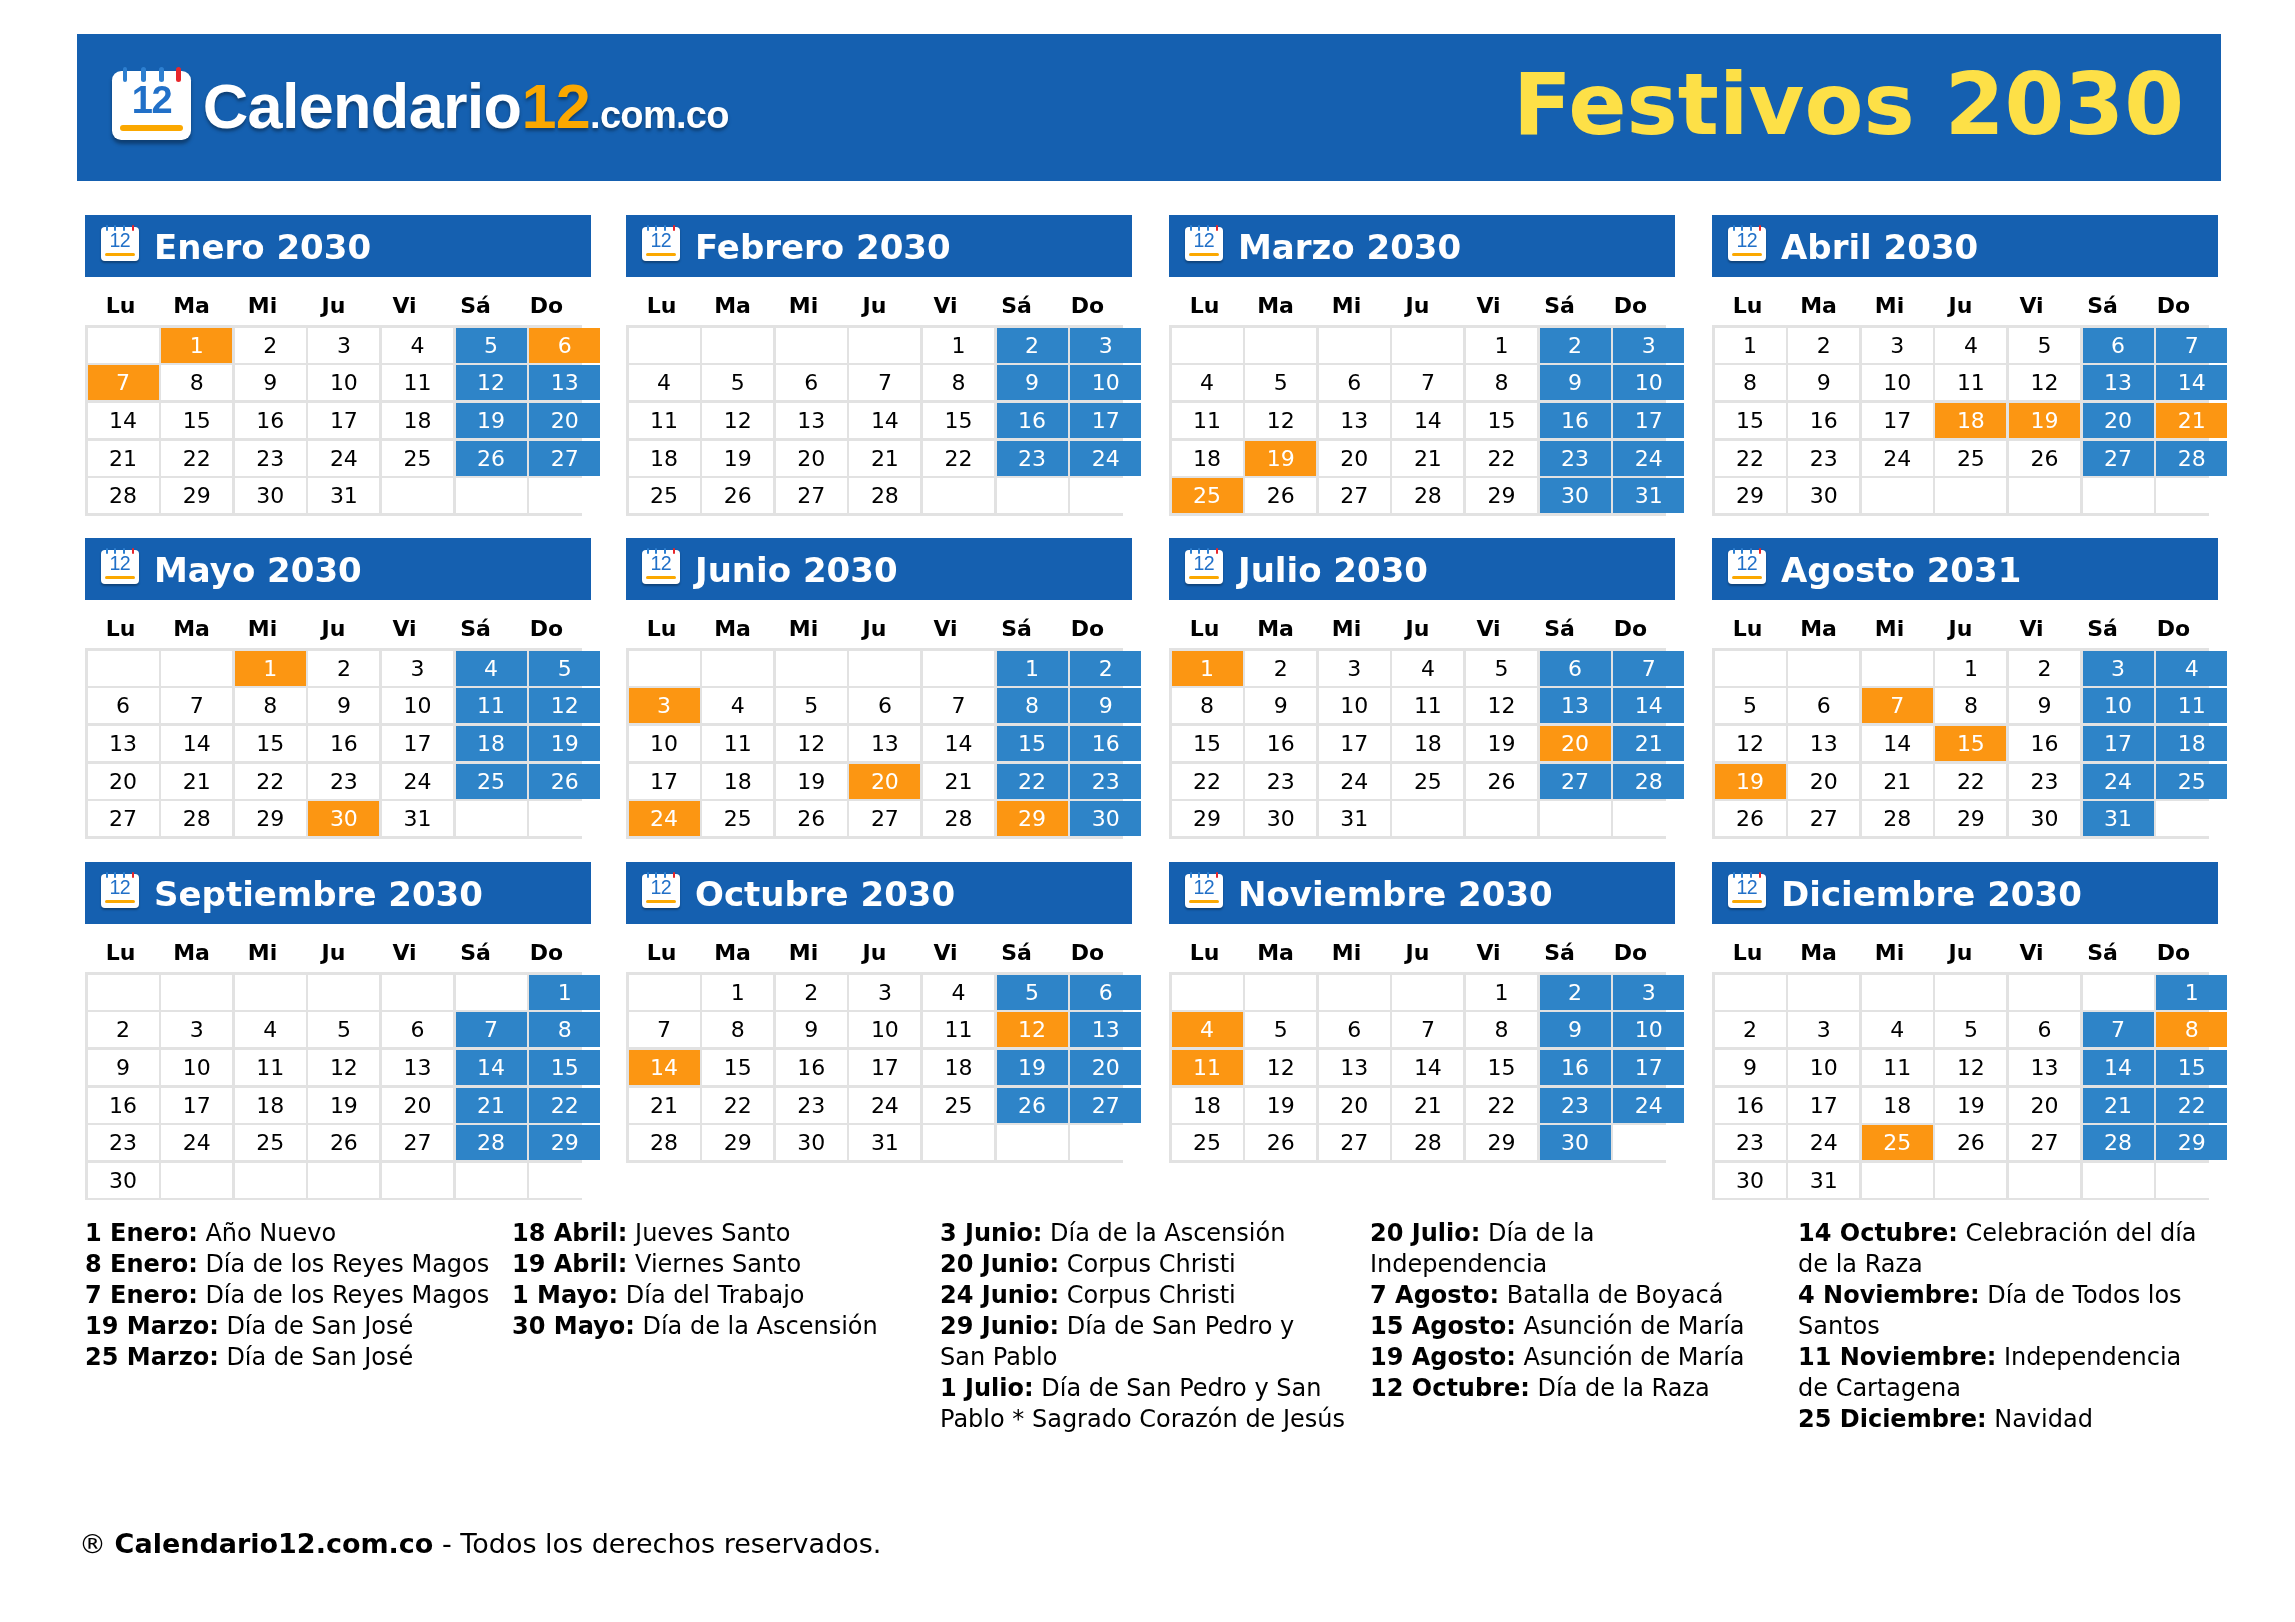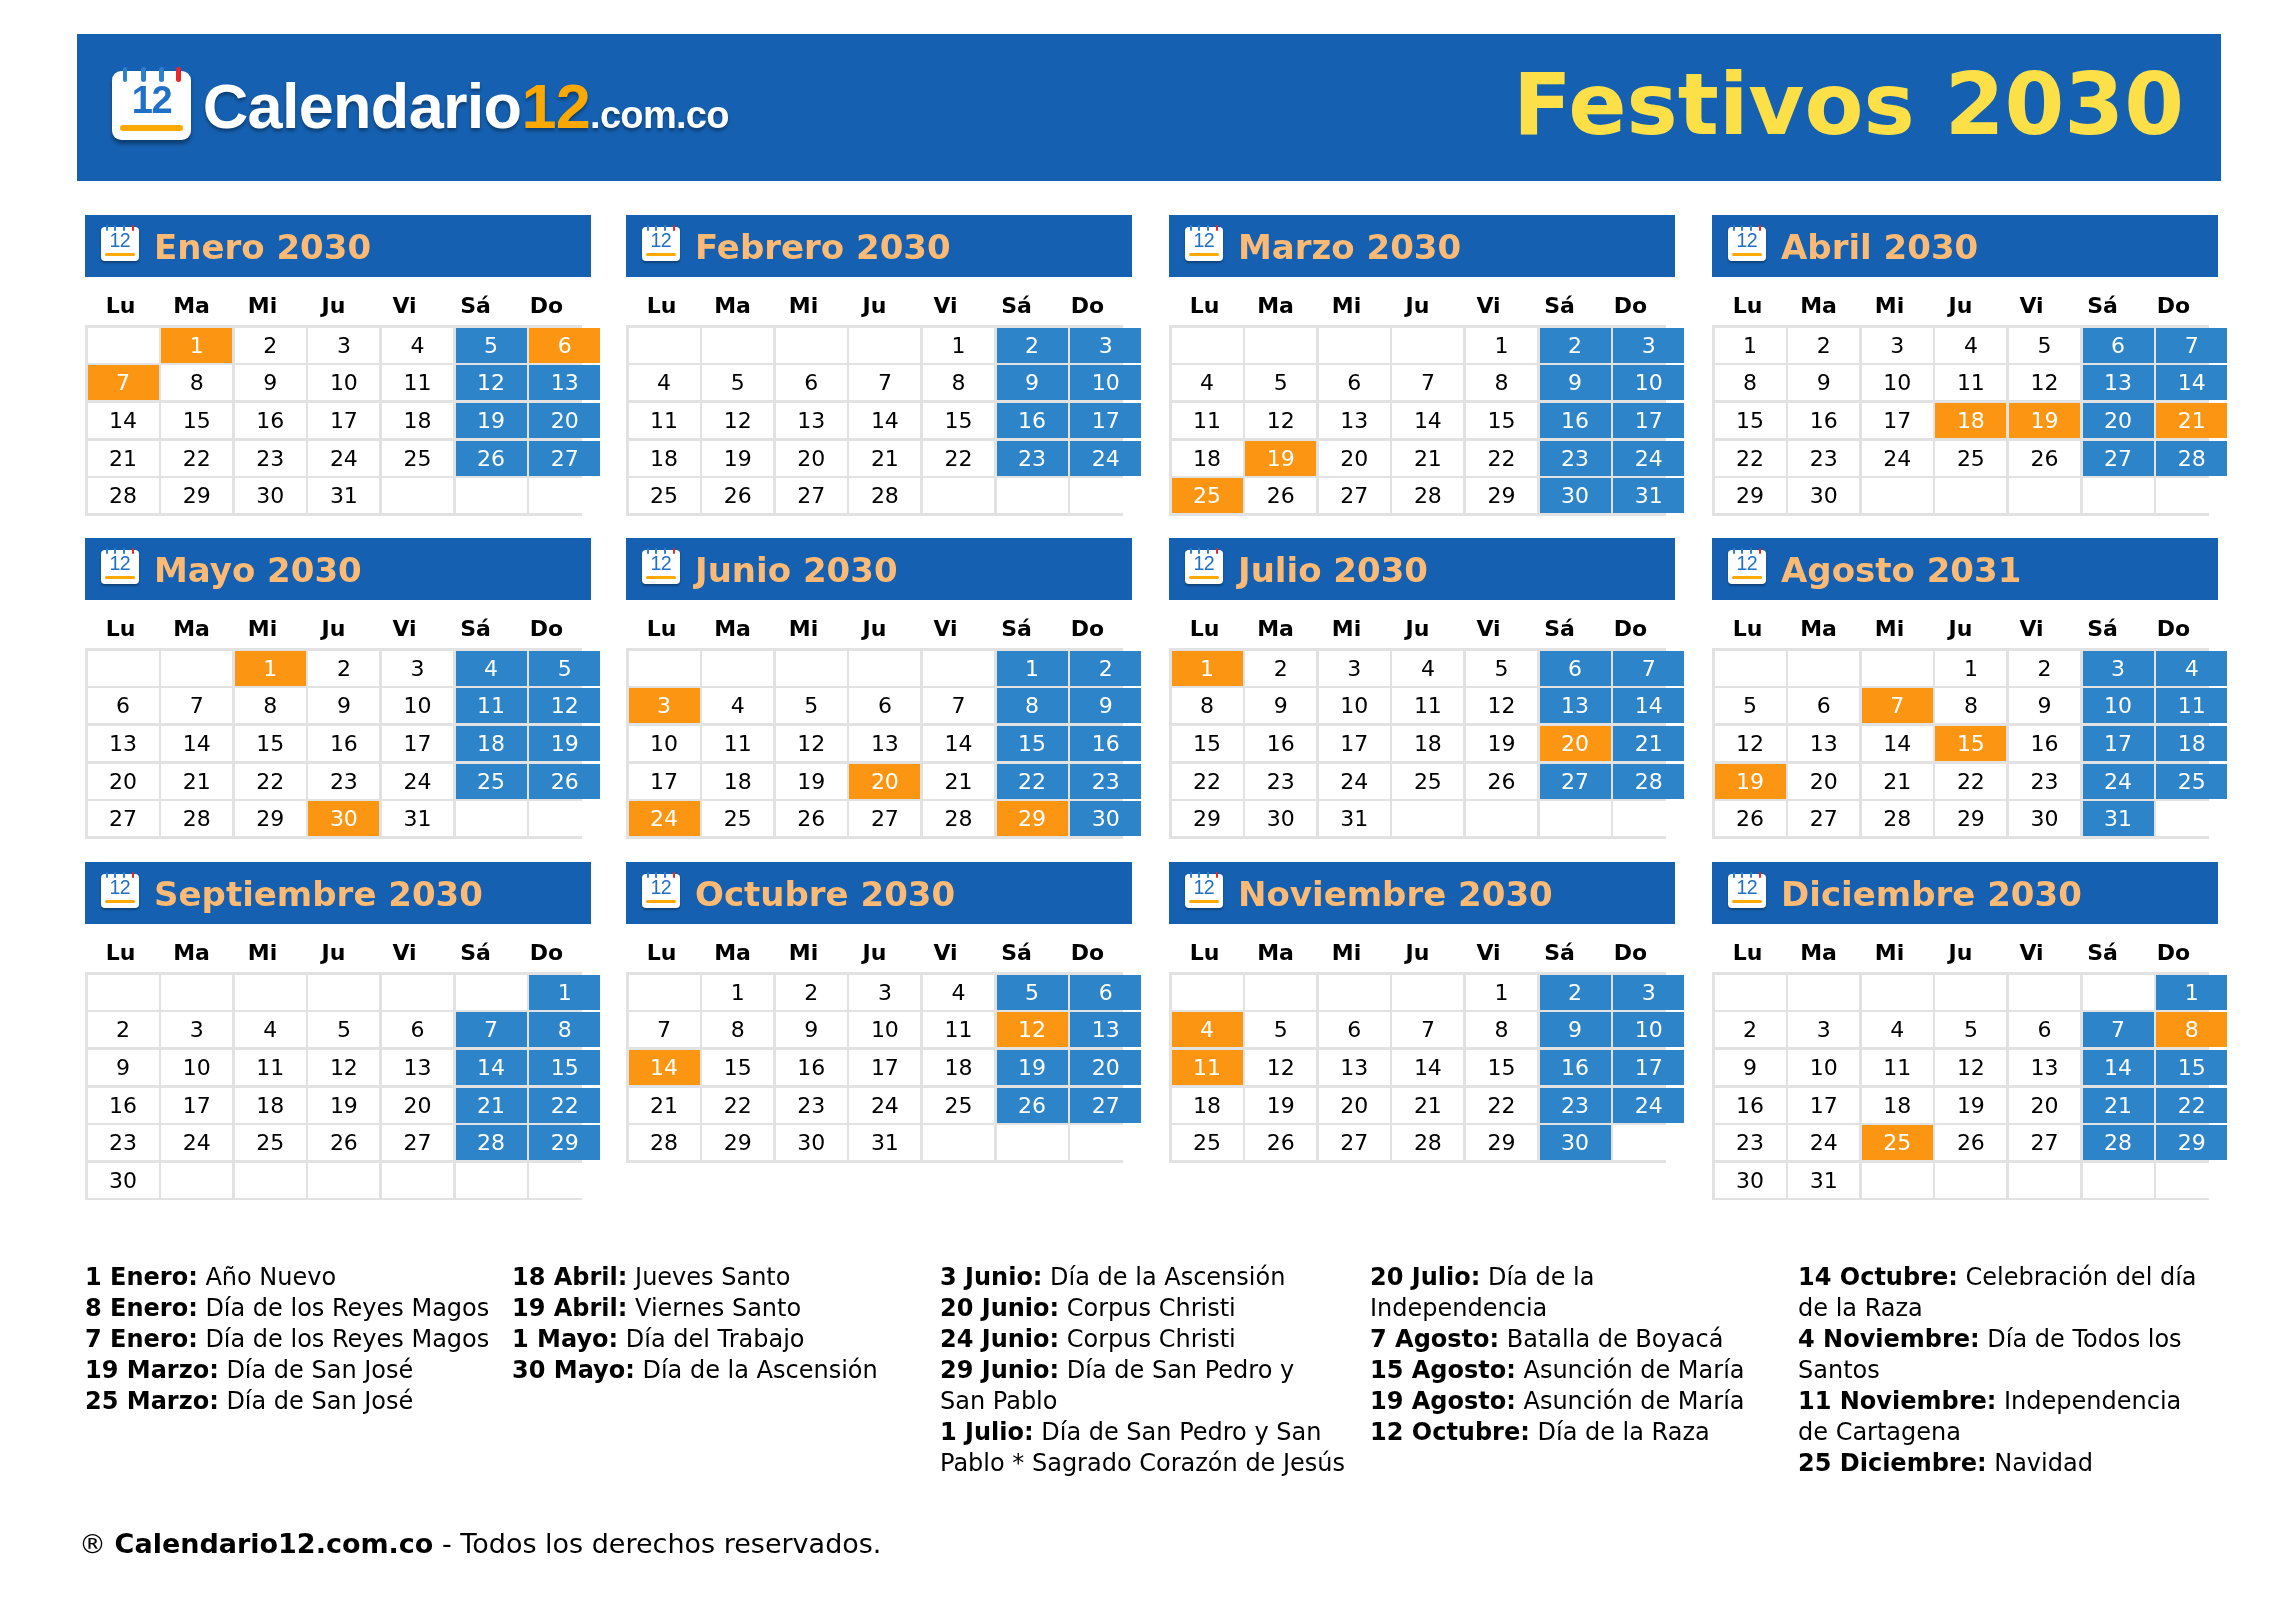--- a/index.html
+++ b/index.html
@@ -17,29 +17,29 @@
   .logo-text .accent { color: #fba800; }
   .logo-text .tld { font-size: 38px; }
   .page-title { position: absolute; right: 37px; top: 19.6px; font-family: "DejaVu Sans", sans-serif; font-weight: bold; font-size: 86px; color: #fde047; white-space: nowrap; }
 
   .month { position: absolute; width: 506px; }
   .month-head { height: 62px; background: #1560b0; position: relative; }
   .month-head .cal-icon.sm { position: absolute; left: 15.7px; top: 11.8px; width: 38px; height: 34px; border-radius: 3.9px; box-shadow: 0 1.3px 2px rgba(0,0,0,0.3); }
   .cal-icon.sm .ring { top: -2px; width: 2px; height: 6.5px; }
   .cal-icon.sm .num { top: 2.6px; font-size: 19.6px; letter-spacing: -0.7px; font-weight: normal; }
   .cal-icon.sm .bar { left: 3.9px; right: 3.9px; bottom: 4.6px; height: 3.3px; }
-  .month-title { position: absolute; left: 69px; top: 11.8px; font-weight: bold; font-size: 34px; color: #fdba74; white-space: nowrap; }
+  .month-title { position: absolute; left: 69px; top: 11.8px; font-weight: bold; font-size: 34px; color: #ffffff; white-space: nowrap; }
   .weekdays { display: grid; grid-template-columns: repeat(7, 71px); margin-top: 9.2px; height: 39px; align-items: center; }
   .weekdays span { text-align: center; font-weight: bold; font-size: 22px; }
   .grid { display: grid; grid-template-columns: repeat(7, 71px); grid-auto-rows: 35px; background: #e2e2e2; gap: 2.6px; padding: 2.6px; width: 497px; }
   .cell { background: #ffffff; text-align: center; font-size: 22px; line-height: 35px; }
   .cell.we { background: #2e84c8; color: #ffffff; }
   .cell.hol { background: #fc9612; color: #ffffff; }
 
-  .holidays { position: absolute; top: 1218px; width: 406px; font-size: 24px; line-height: 31px; margin-top: 44px; }
+  .holidays { position: absolute; top: 1218px; width: 406px; font-size: 24px; line-height: 31px; }
   .holidays div { }
   .holidays b { font-weight: bold; }
 
   .footer { position: absolute; left: 79px; top: 1528px; font-size: 27px; white-space: nowrap; }
   .footer b { font-weight: bold; }
 </style>
 </head>
 <body>
 
 <div class="topbar">

